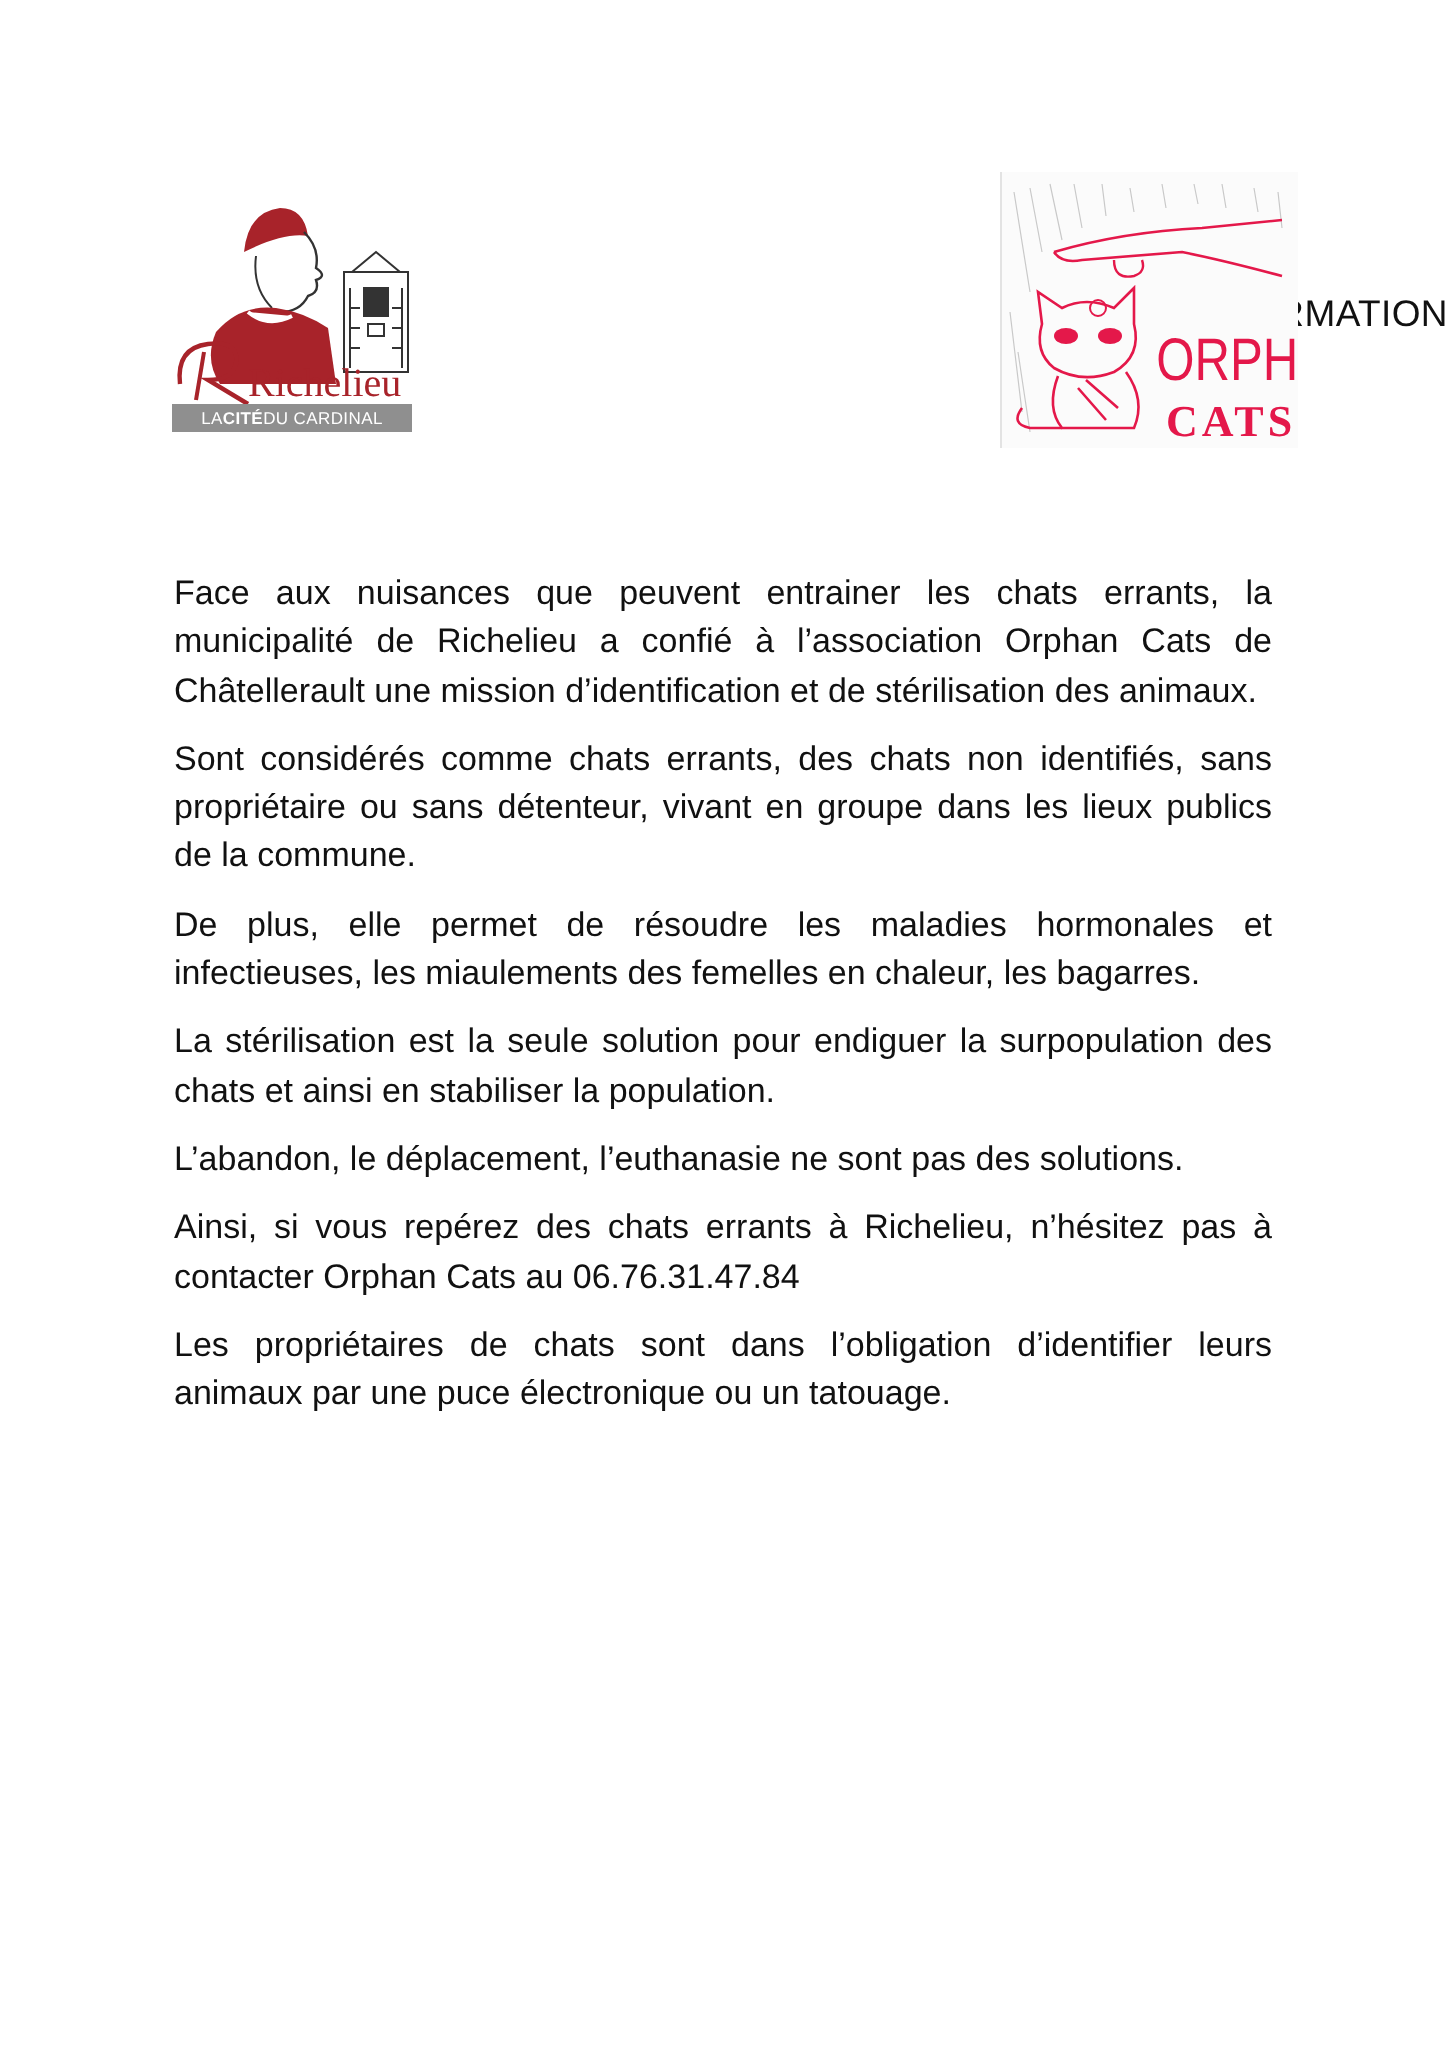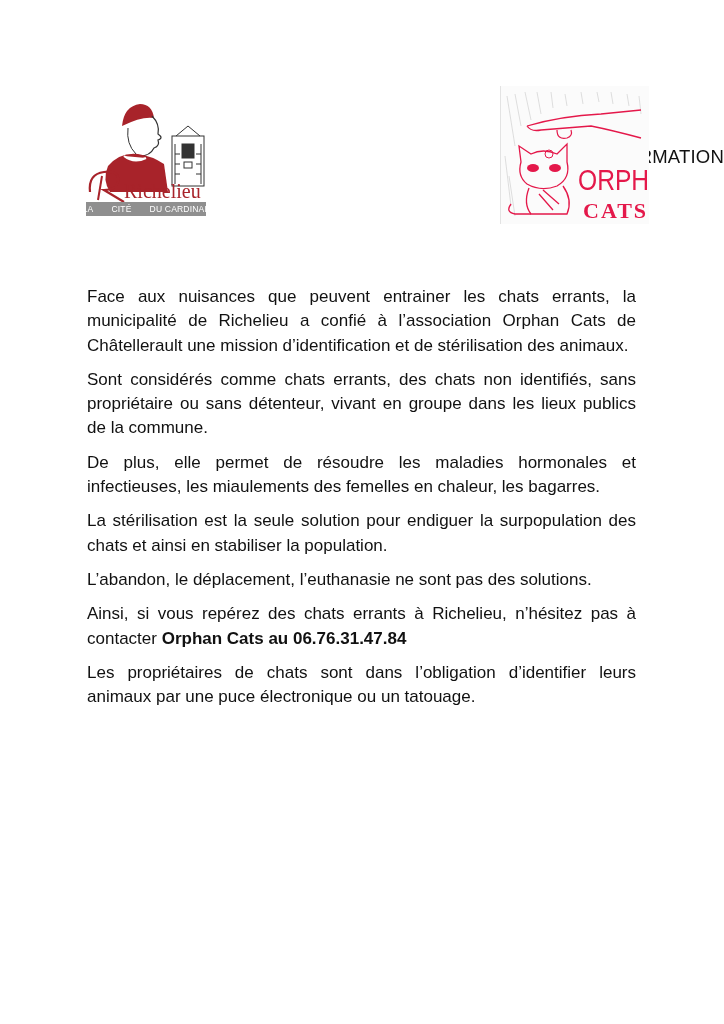--- a/index.html
+++ b/index.html
@@ -3,35 +3,35 @@
 <meta charset="utf-8">
 <style>
   html, body { margin: 0; padding: 0; background: #ffffff; }
   body { width: 724px; height: 1024px; position: relative; overflow: hidden; font-family: "Liberation Sans", sans-serif; color: #111; }
   .page { position: absolute; left: 0; top: 0; width: 724px; height: 1024px; background: #fff; }
 
   
   .logo-richelieu { position: absolute; left: 80px; top: 94px; width: 132px; height: 130px; }
   .logo-richelieu svg { width: 100%; height: 100%; display: block; }
   .rich-tagline { position: absolute; left: 6px; top: 108px; width: 120px; height: 14px; background: #8f8f8f; color: #fff; font-size: 8.5px; letter-spacing: 0.2px; display: flex; align-items: center; justify-content: center; white-space: nowrap; }
-  .rich-tagline b { font-weight: 400; margin: 0 18px; }
+  .rich-tagline b { font-weight: 700; margin: 0 0; }
 
   
   .title { position: absolute; left: 0; width: 724px; top: 146px; text-align: right; font-size: 18.5px; letter-spacing: 0.2px; color: #111; }
 
   
   .logo-orphan { position: absolute; left: 500px; top: 86px; width: 148px; height: 138px; background: #fbfbfb; border-left: 1px solid #e3e3e3; overflow: hidden; }
   .logo-orphan svg { width: 100%; height: 100%; display: block; }
 
   
   .body { position: absolute; left: 87px; top: 256px; width: 549px; font-size: 17px; line-height: 24.3px; color: #111; margin-top: 29px; }
   .body p { margin: 0 0 10px 0; text-align: justify; text-align-last: left; }
   .body p.bold { font-weight: 400; }
   .body p.spacer { margin-top: 24px; }
-  .body strong { font-weight: 700; }
+  .body strong { font-weight: 400; }
 </style>
 </head>
 <body>
 
 <div class="page">
 
   <div class="logo-richelieu">
     <svg viewBox="0 0 132 130">
 
       <path d="M42 32 Q44 12 60 10 Q72 10 74 24 Q62 22 42 32 Z" fill="#a8232a"></path>

